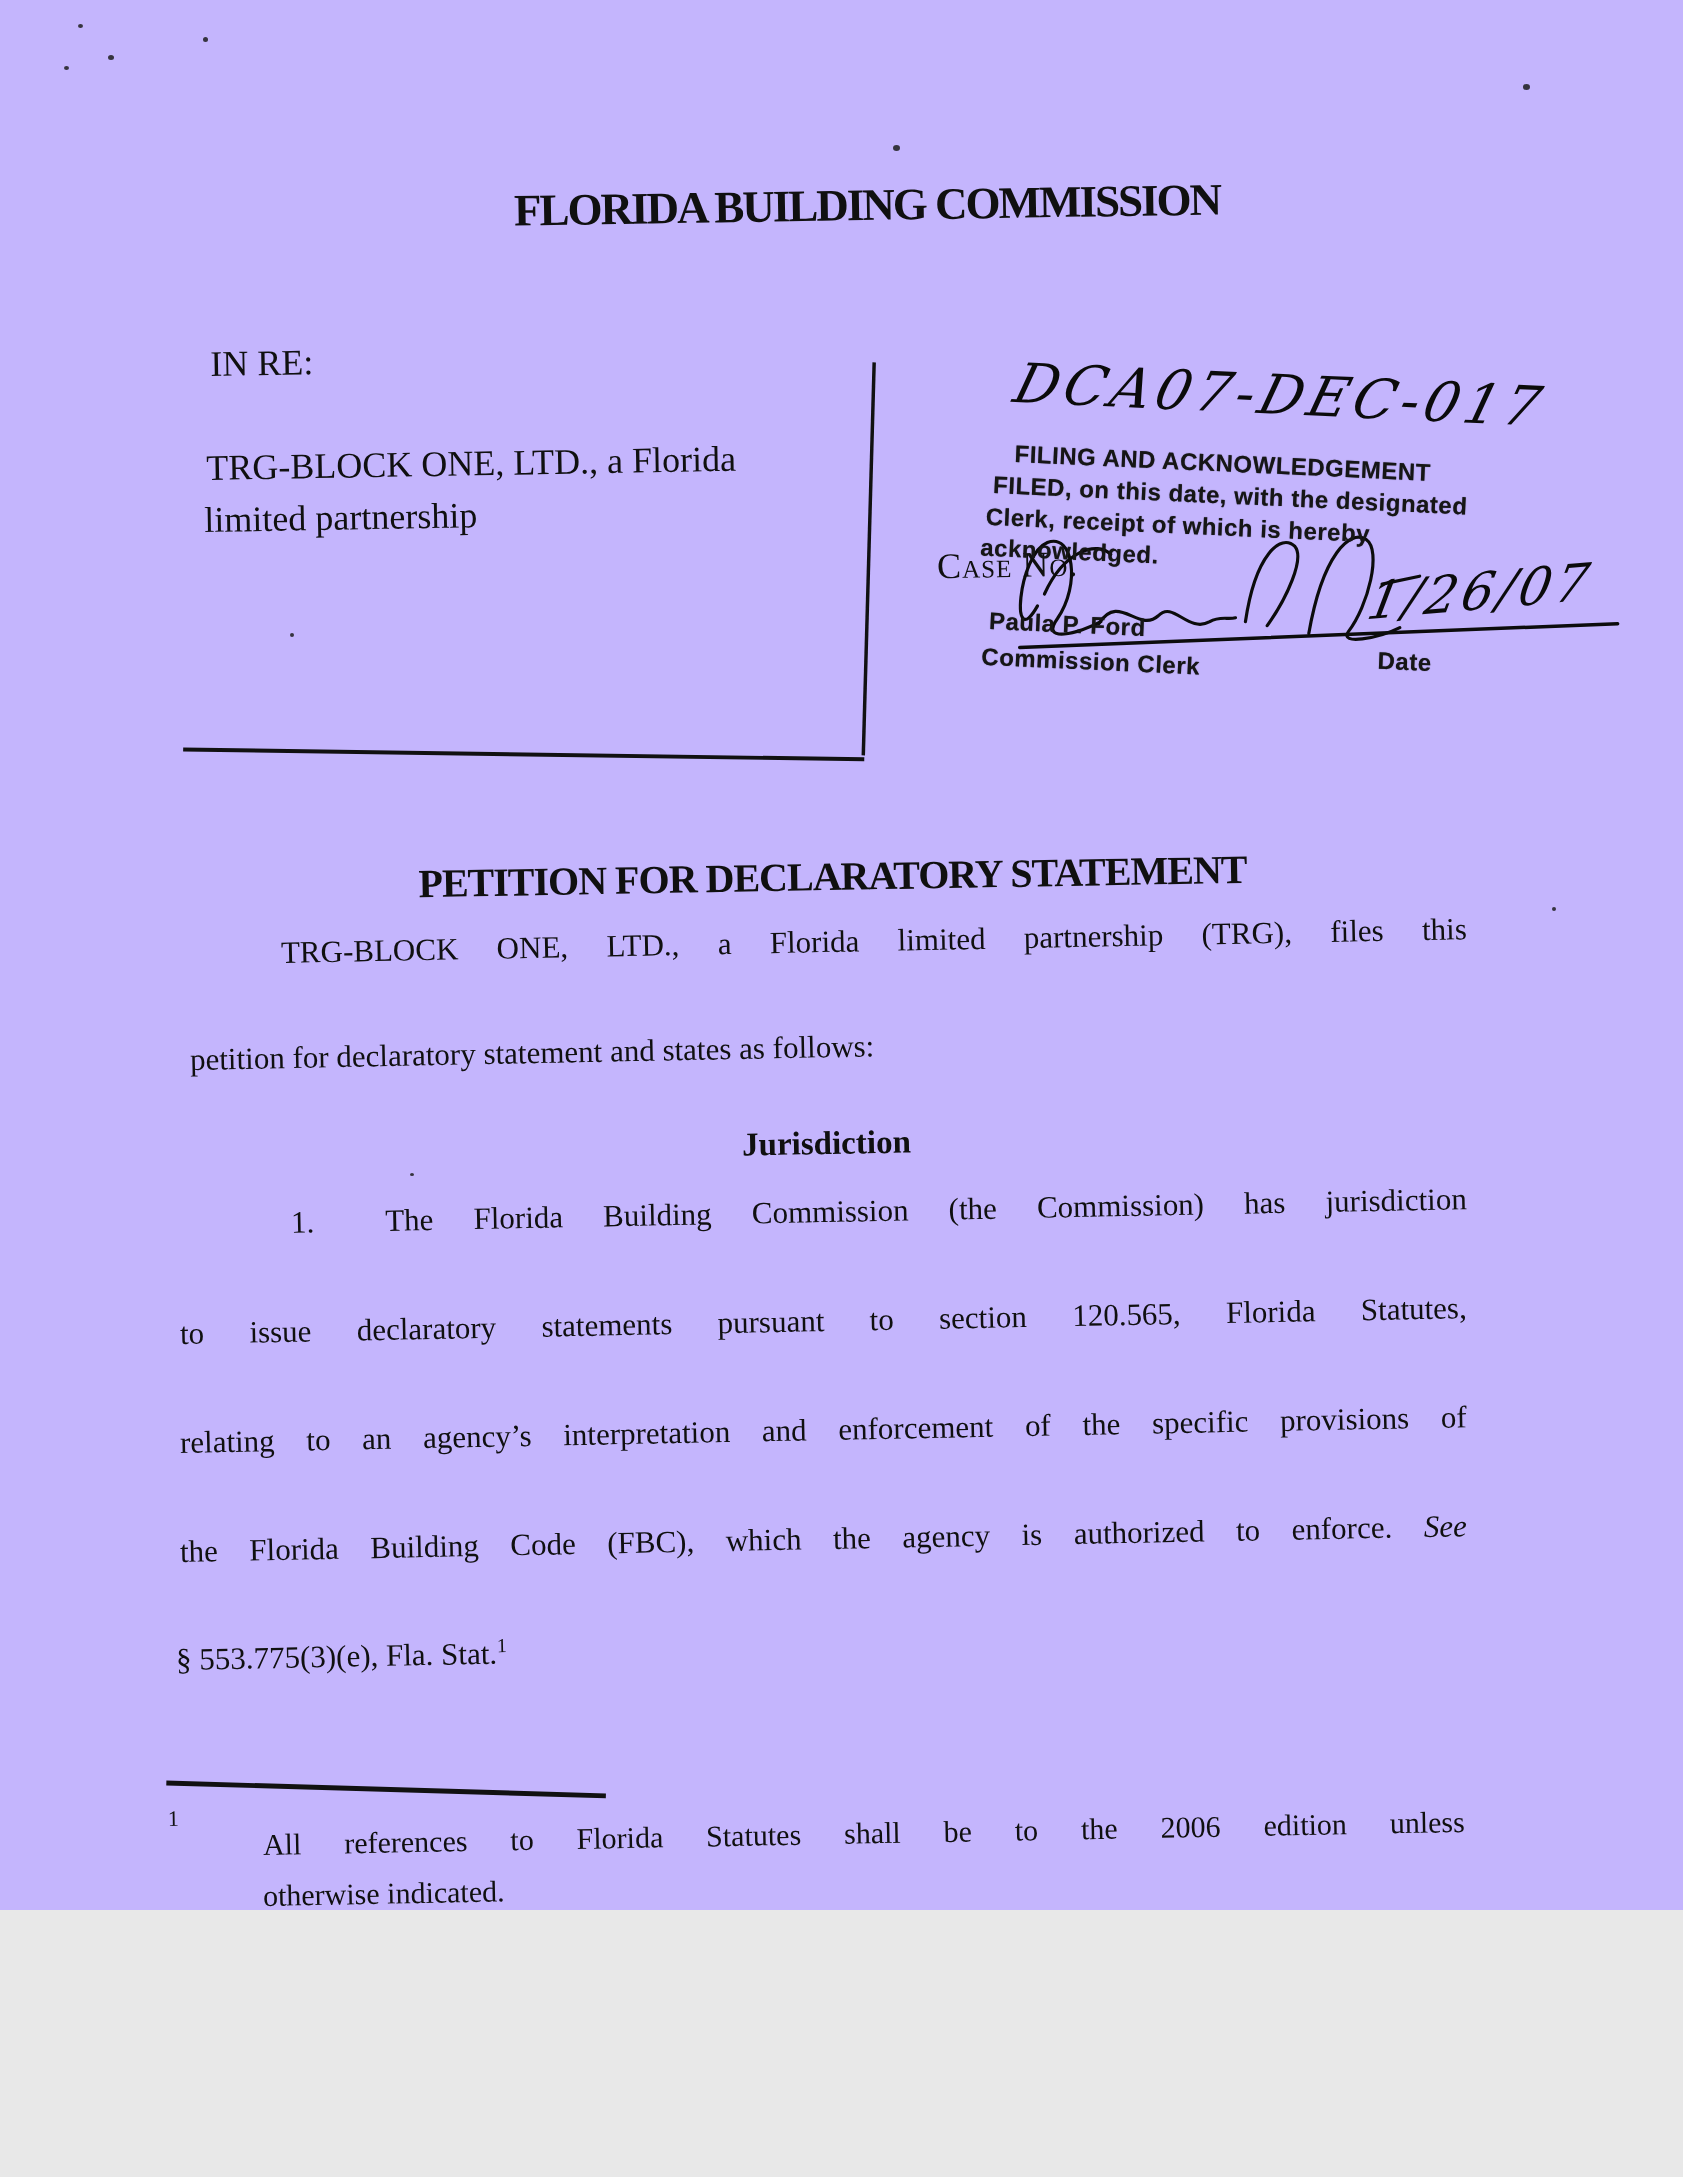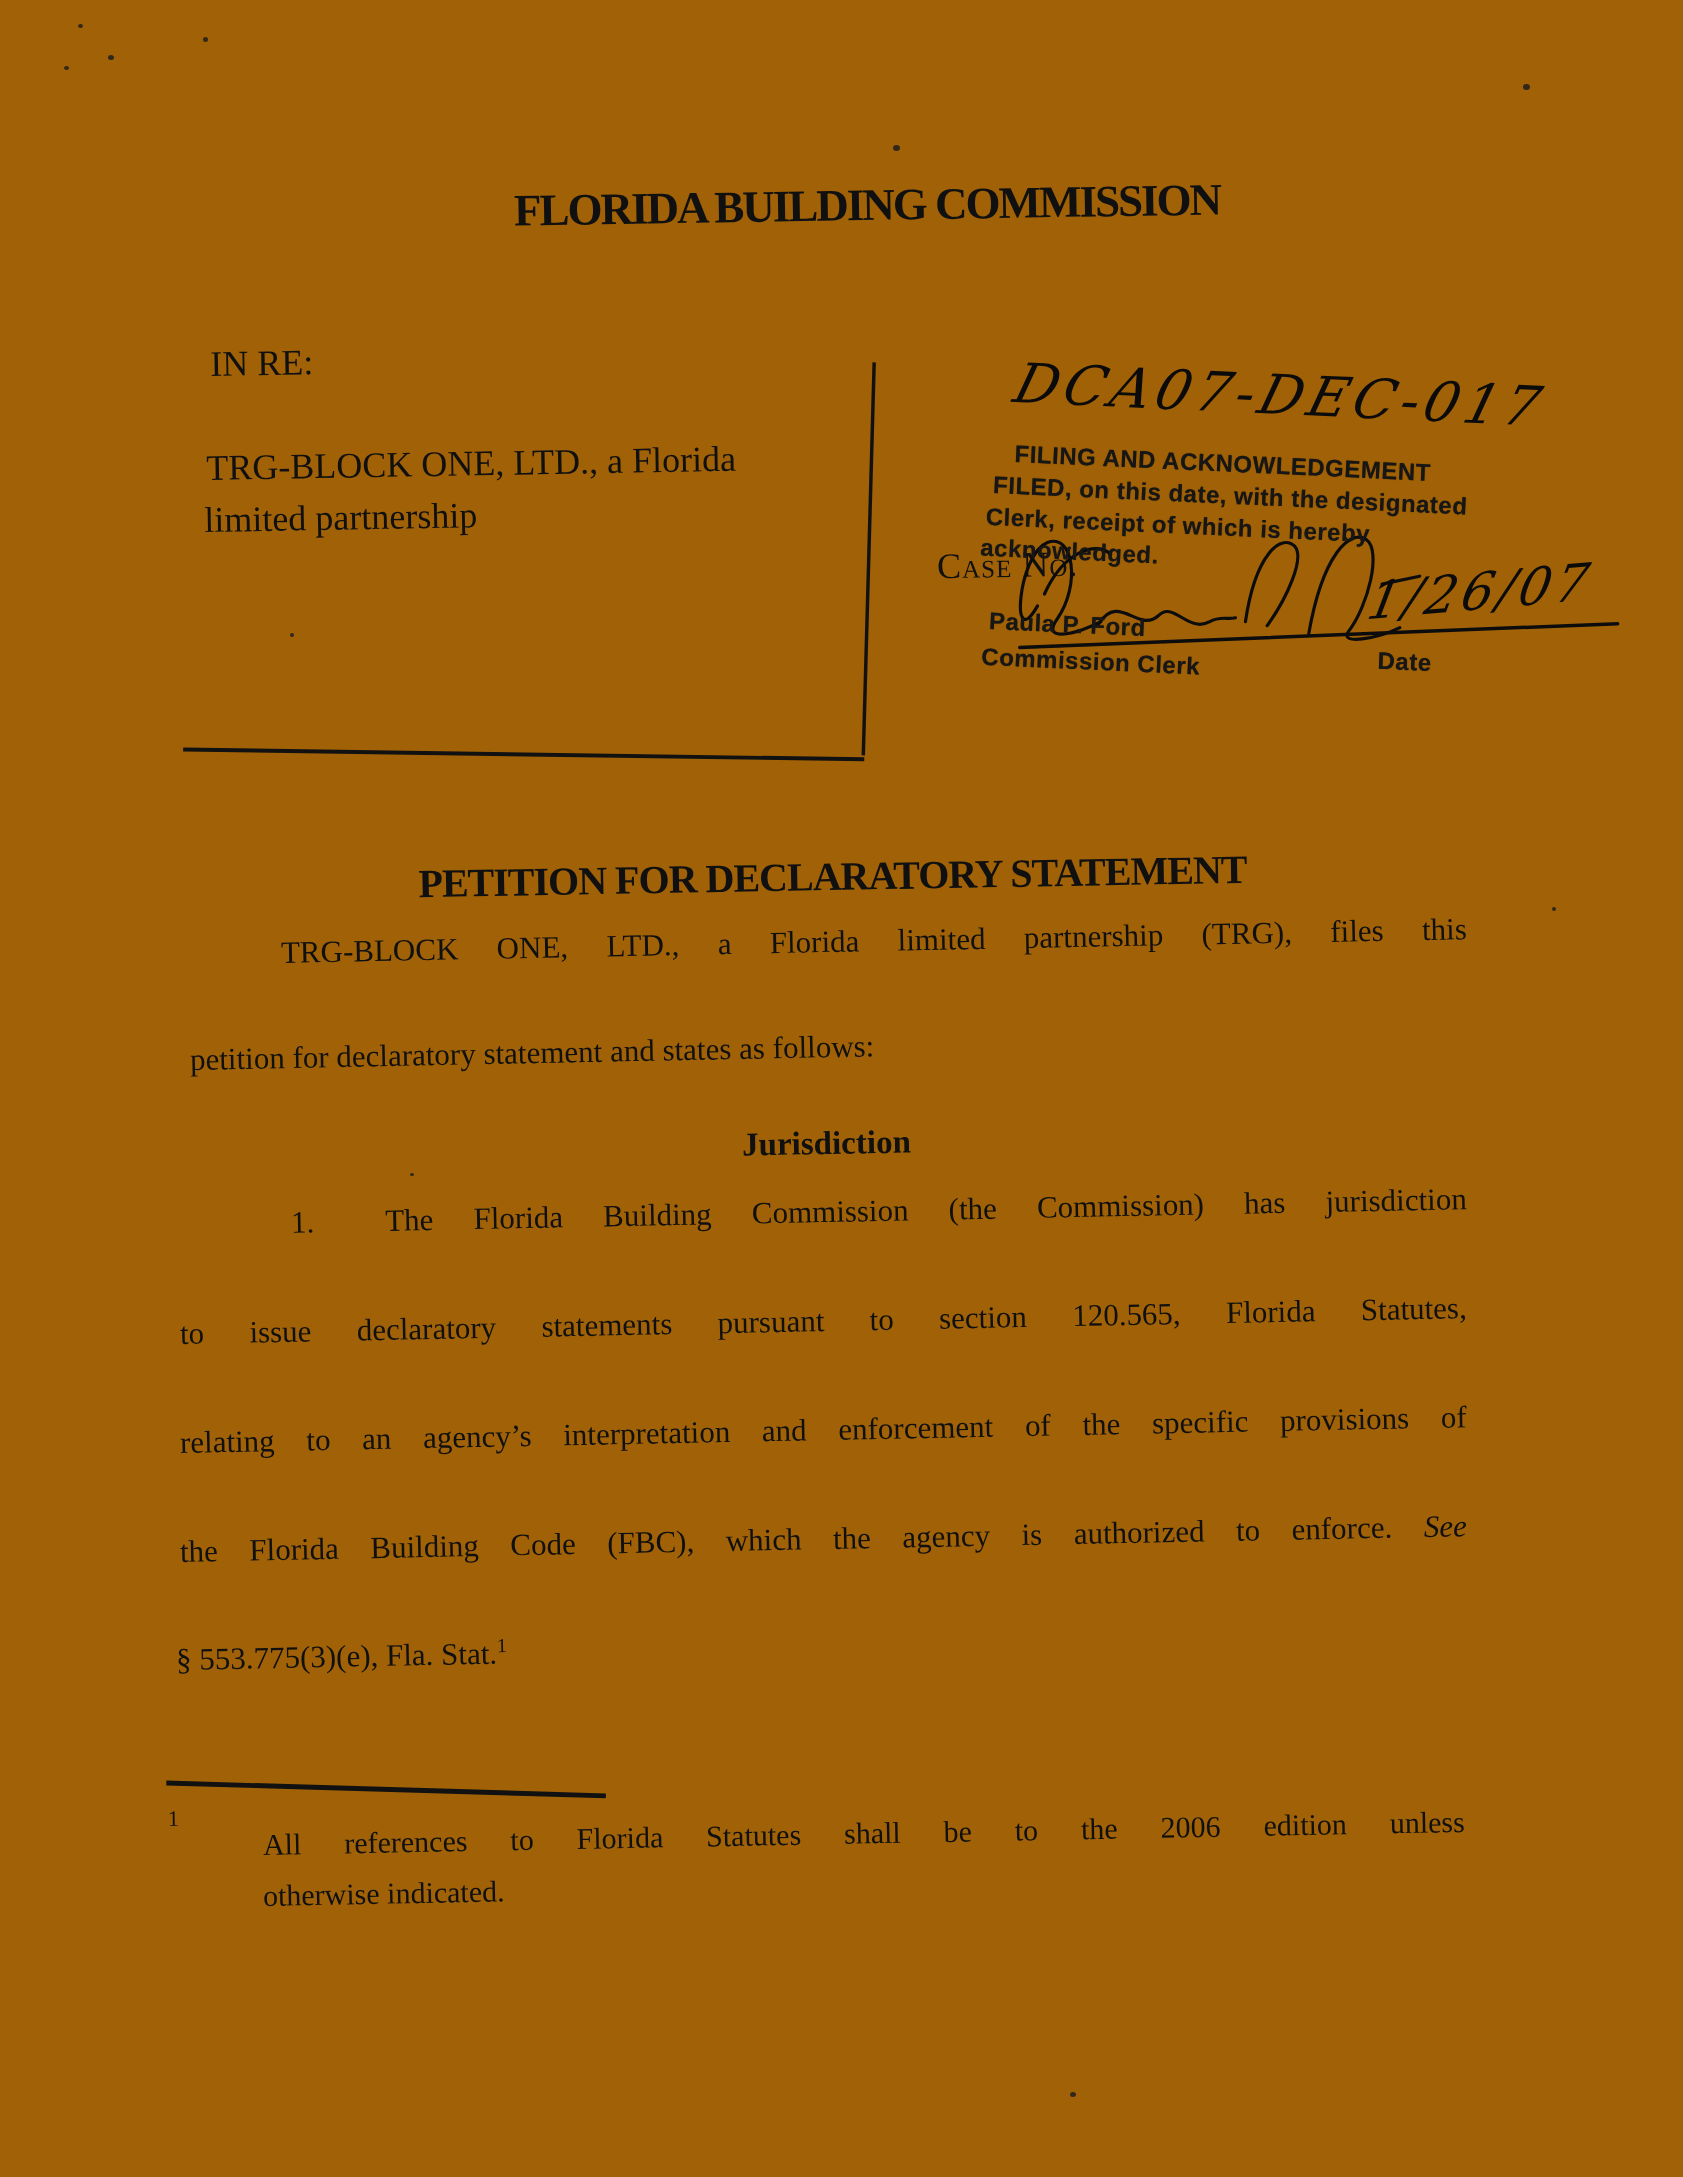--- a/index.html
+++ b/index.html
@@ -1,17 +1,17 @@
 <!DOCTYPE html>
 <html><head>
 <meta charset="utf-8">
 <style>
   html,body{margin:0;padding:0;background:#e8e8e8;}
   .page{
-    position:relative;width:1683px;height:2177px;background:#a16207;
+    position:relative;width:1683px;height:1910px;background:#c4b5fd;
     overflow:hidden;color:#101010;
     font-family:"Liberation Serif", serif;
   }
   .abs{position:absolute;}
   
   .court-title{
     left:51px;right:0;top:179px;text-align:center;
     font-size:45px;font-weight:bold;letter-spacing:-2px;
     transform:rotate(-0.9deg);
   }

